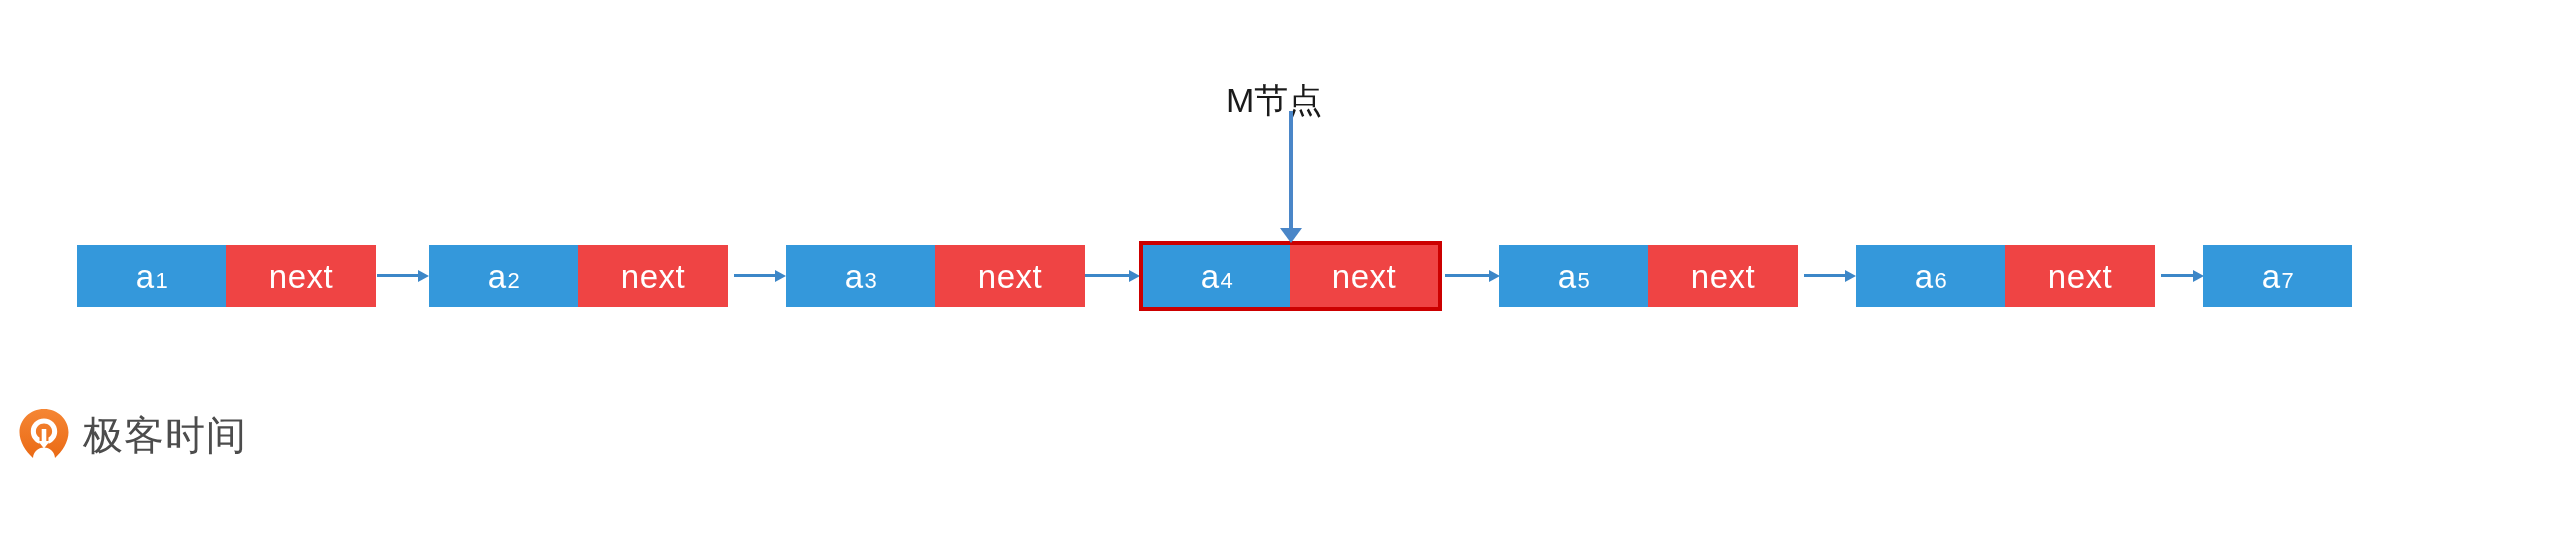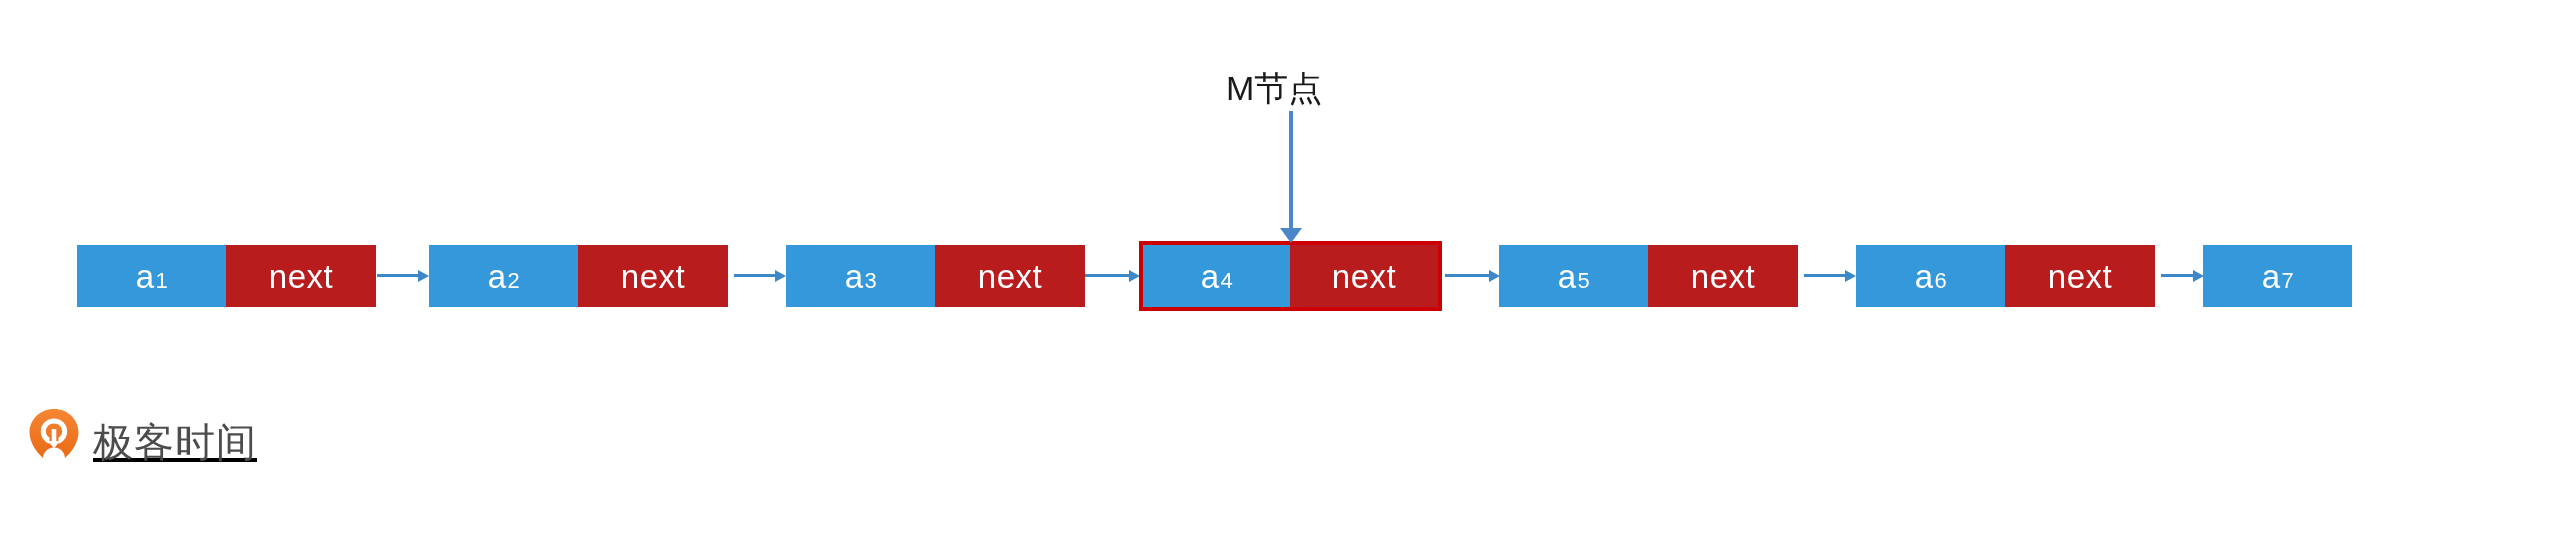--- a/index.html
+++ b/index.html
@@ -36,21 +36,21 @@
     font-size: 33px;
     line-height: 1;
     letter-spacing: 0.5px;
   }
   .node .cell.data {
     width: 149px;
     background: #3498db;
   }
   .node .cell.ptr {
     width: 150px;
-    background: #b91c1c;
+    background: #ef4444;
   }
   .node.highlight {
     border: 4px solid #cc0000;
     top: 241px;
     height: 70px;
   }
   .node.highlight .cell.data { width: 147px; }
   .node.highlight .cell.ptr  { width: 148px; }
 
   .subscript {
@@ -82,21 +82,21 @@
     border-top: 6px solid transparent;
     border-bottom: 6px solid transparent;
     border-left: 11px solid #3c87c8;
     margin-top: -2.5px;
   }
 
   
   #m-callout {
     position: absolute;
     left: 1226px;
-    top: 69px;
+    top: 81px;
     font-size: 34px;
     color: #1a1a1a;
     white-space: nowrap;
     line-height: 1.15;
   }
   #m-arrow-shaft {
     position: absolute;
     left: 1289px;
     top: 111px;
     width: 4px;
@@ -110,25 +110,24 @@
     width: 0;
     height: 0;
     border-left: 11px solid transparent;
     border-right: 11px solid transparent;
     border-top: 15px solid #4a86c8;
   }
 
   
   #logo {
     position: absolute;
-    left: 28px;
+    left: 18px;
     top: 408px;
     display: flex;
-    align-items: flex-end;
-    text-decoration: underline;
+    align-items: center;
   }
   #logo-mark {
     width: 52px;
     height: 54px;
     flex: none;
   }
   #logo-text {
     margin-left: 13px;
     font-size: 40px;
     color: #4c4c4c;

